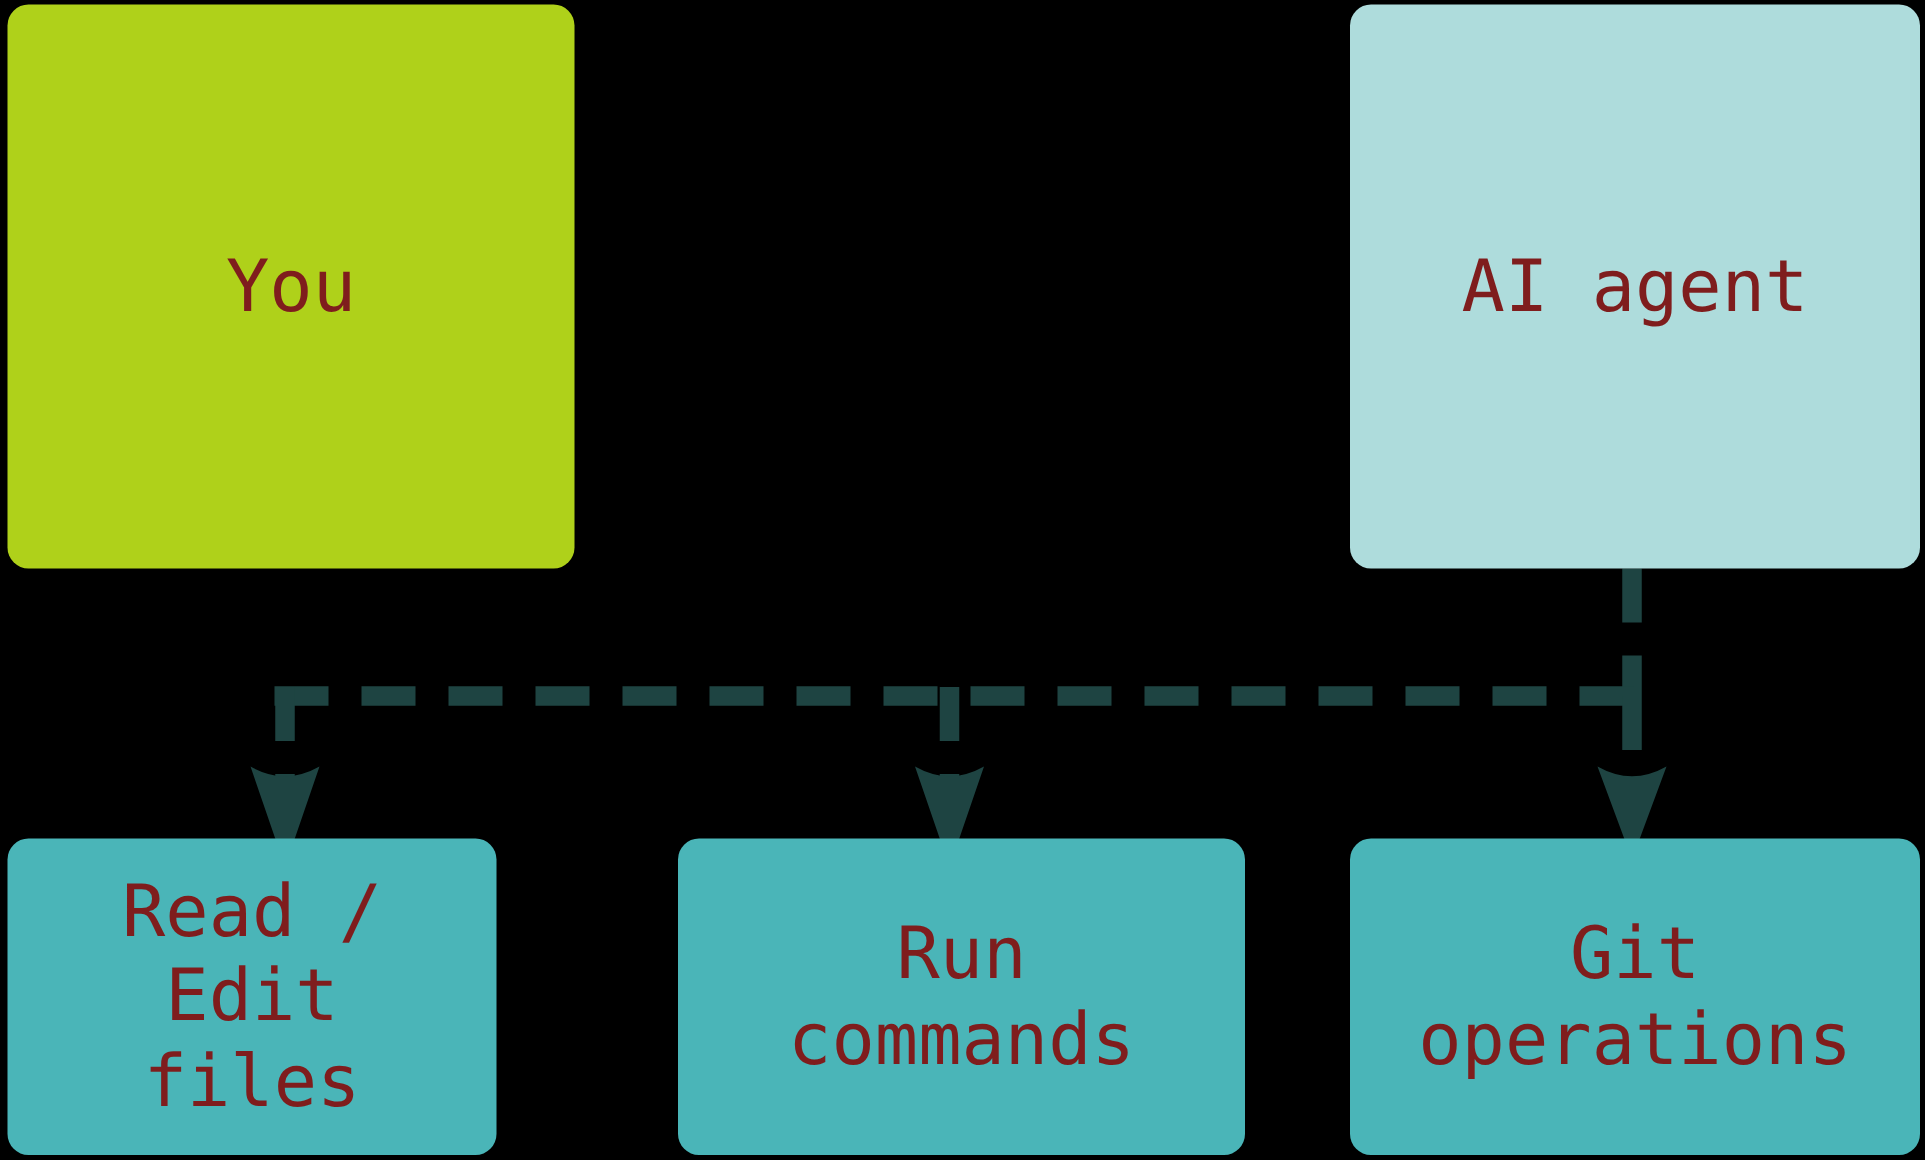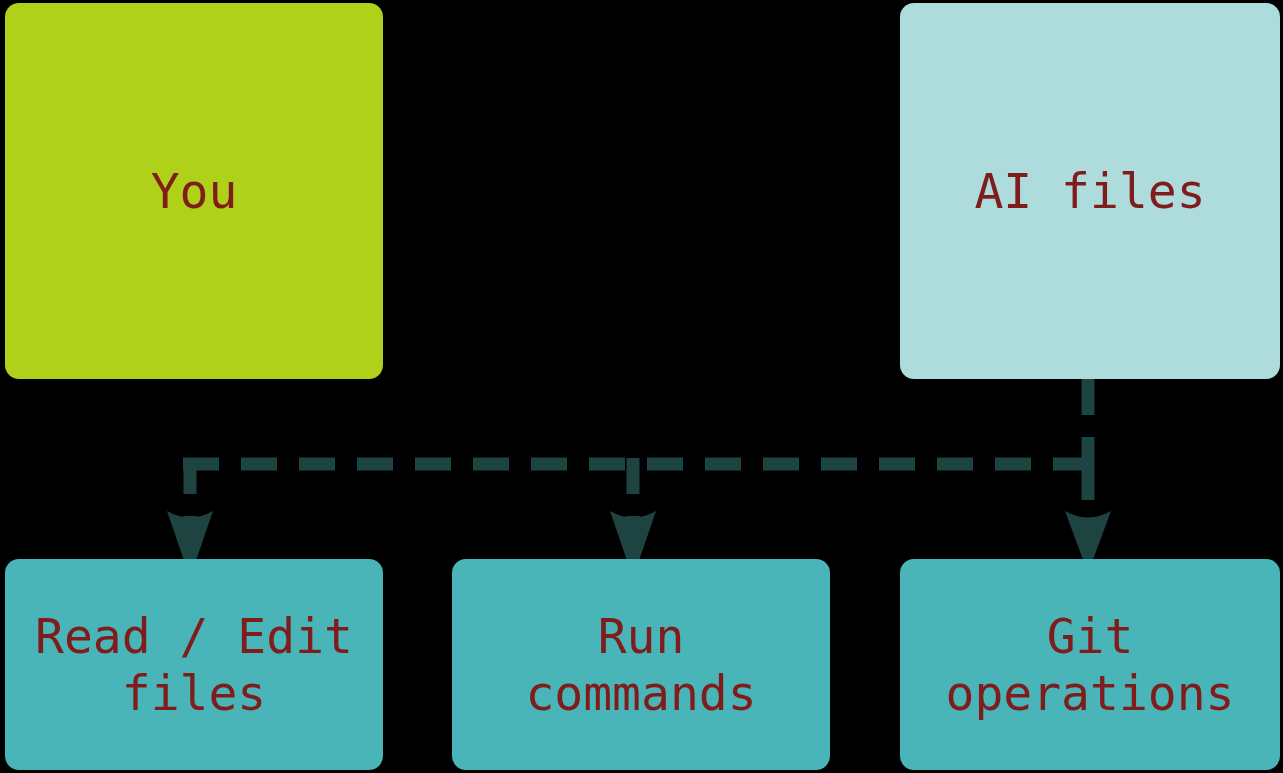--- a/index.html
+++ b/index.html
@@ -50,21 +50,21 @@
   }
   .node-agent {
     left: 900px;
     top: 3px;
     width: 380px;
     height: 376px;
   }
   .node-files {
     left: 5px;
     top: 559px;
-    width: 378px;
+    width: 326px;
     height: 211px;
   }
   .node-commands {
     left: 452px;
     top: 559px;
     width: 378px;
     height: 211px;
   }
   .node-git {
     left: 900px;
@@ -106,21 +106,21 @@
       <line x1="1088" y1="464" x2="1088" y2="520" stroke="#1E4442" stroke-width="13" stroke-dasharray="36 22" stroke-linecap="butt"></line>
       <path d="M 1065 511 Q 1088 524 1111 511 L 1088 573 Z" fill="#1E4442"></path>
     </g>
   </svg>
 
   <div class="node node-you" style="background:#AFD11A">
     <span class="node-label">You</span>
   </div>
 
   <div class="node node-agent" style="background:#AEDCDC">
-    <span class="node-label">AI files</span>
+    <span class="node-label">AI agent</span>
   </div>
 
   <div class="node node-files" style="background:#4AB5B8">
     <span class="node-label">Read / Edit
 files</span>
   </div>
 
   <div class="node node-commands" style="background:#4AB5B8">
     <span class="node-label">Run
 commands</span>

